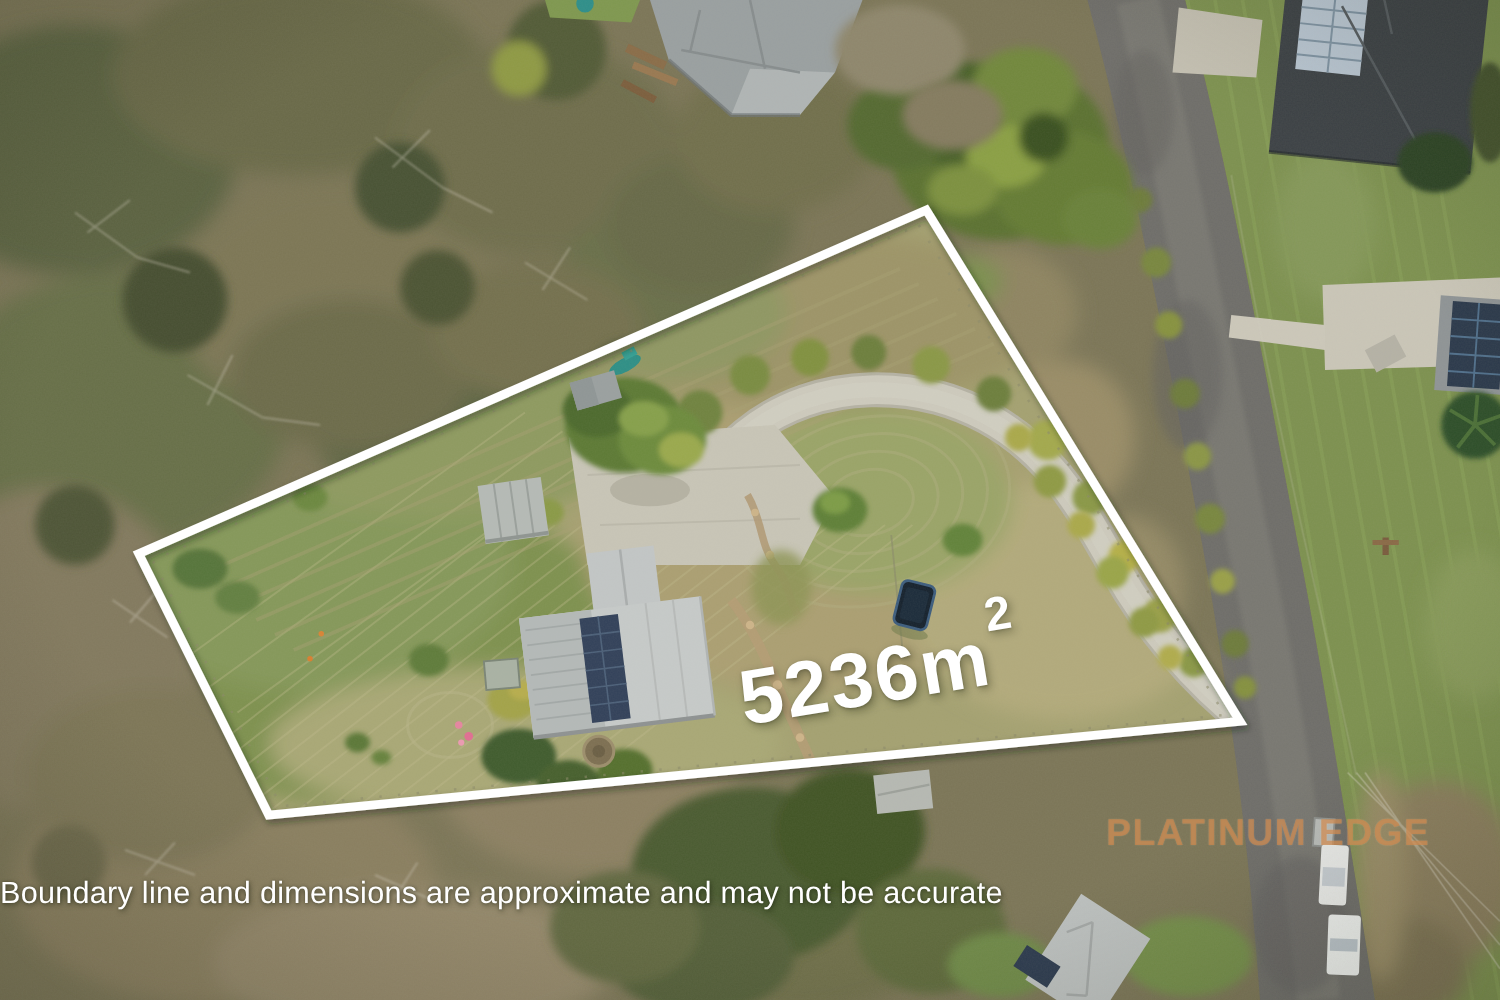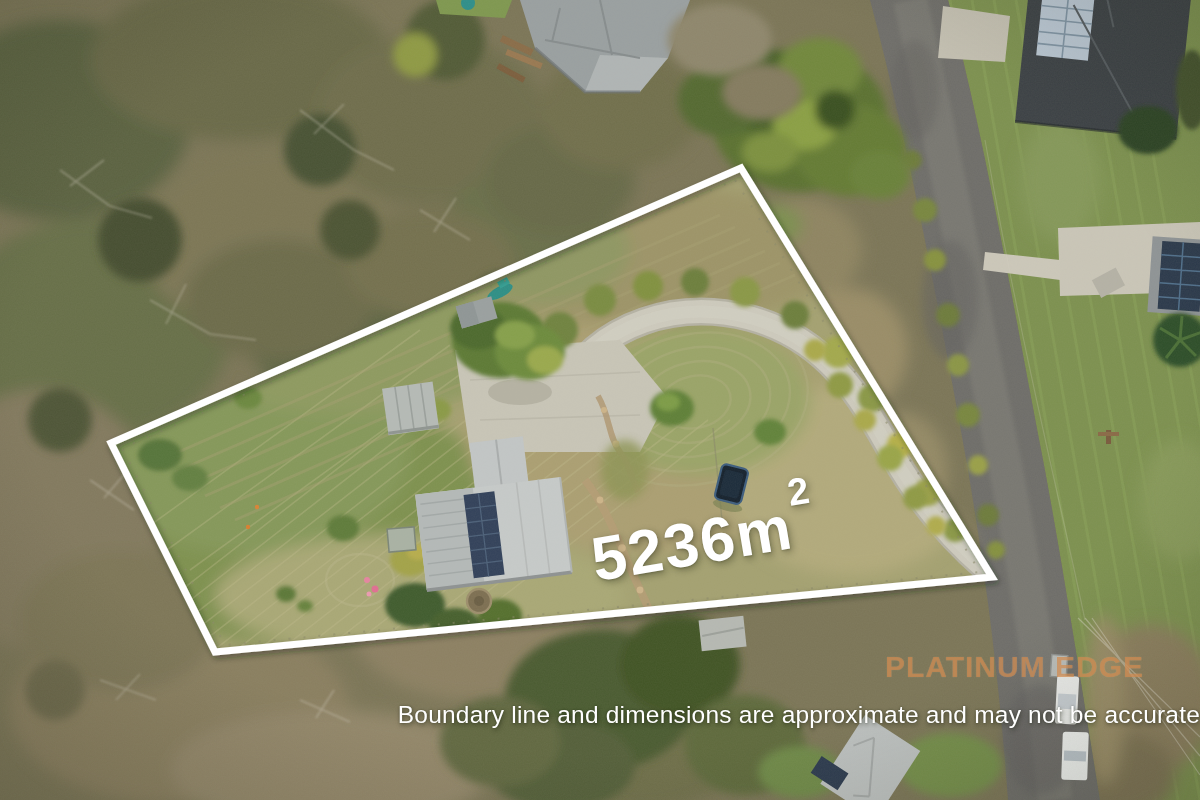--- a/index.html
+++ b/index.html
@@ -4,21 +4,21 @@
 <style>
   html,body{margin:0;padding:0;background:#222;}
   #stage{position:relative;width:1200px;height:800px;overflow:hidden;
          font-family:"Liberation Sans","DejaVu Sans",sans-serif;background:#7c7658;}
   #stage svg{position:absolute;left:0;top:0;}
   .overlay{position:absolute;color:#fff;}
   #area-label{left:598px;top:524px;transform:rotate(-9.5deg);transform-origin:left bottom;
       font-size:62px;font-weight:bold;letter-spacing:2px;white-space:nowrap;
       text-shadow:2px 3px 7px rgba(20,25,10,.35), 0 1px 2px rgba(30,35,15,.25);}
   #area-label sup{font-size:38px;position:relative;top:-20px;left:1px;}
-  #disclaimer{left:0;top:701px;width:1200px;text-align:right;font-size:24.5px;
+  #disclaimer{left:0;top:701px;width:1200px;text-align:left;font-size:24.5px;
       font-weight:400;letter-spacing:.2px;
       text-shadow:1px 2px 4px rgba(20,25,10,.5), 0 0 2px rgba(20,25,10,.35);}
   #watermark{left:882px;top:651px;width:262px;text-align:right;line-height:1.05;
       pointer-events:none;}
   #watermark .wm1{font-size:30px;font-weight:bold;letter-spacing:1px;
       color:rgba(199,122,62,.62);text-shadow:0 0 1px rgba(255,225,190,.35);}
   #watermark .wm2{font-size:18px;font-weight:bold;letter-spacing:11px;margin-top:1px;
       color:rgba(199,122,62,.5);text-indent:11px;}
 </style>
 </head>

